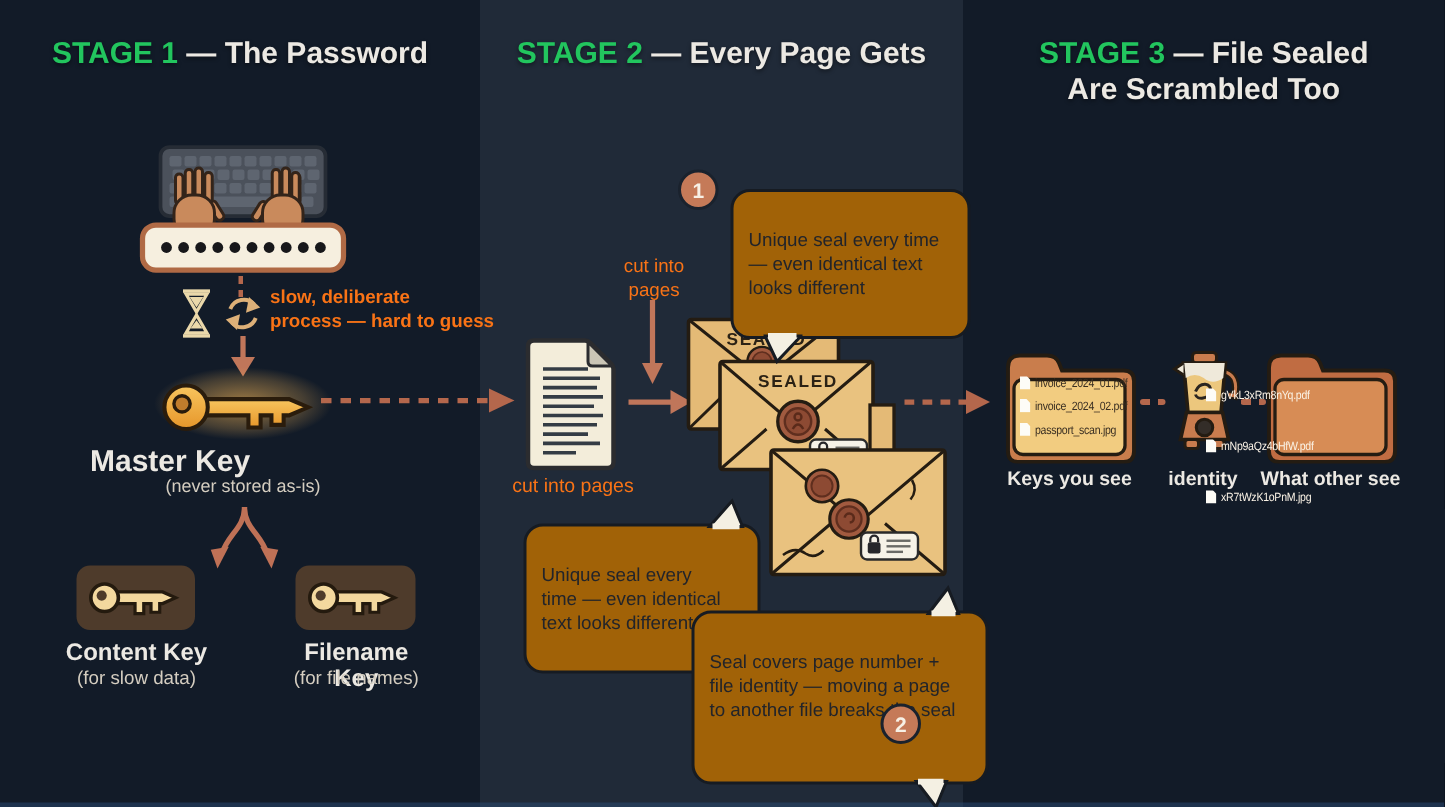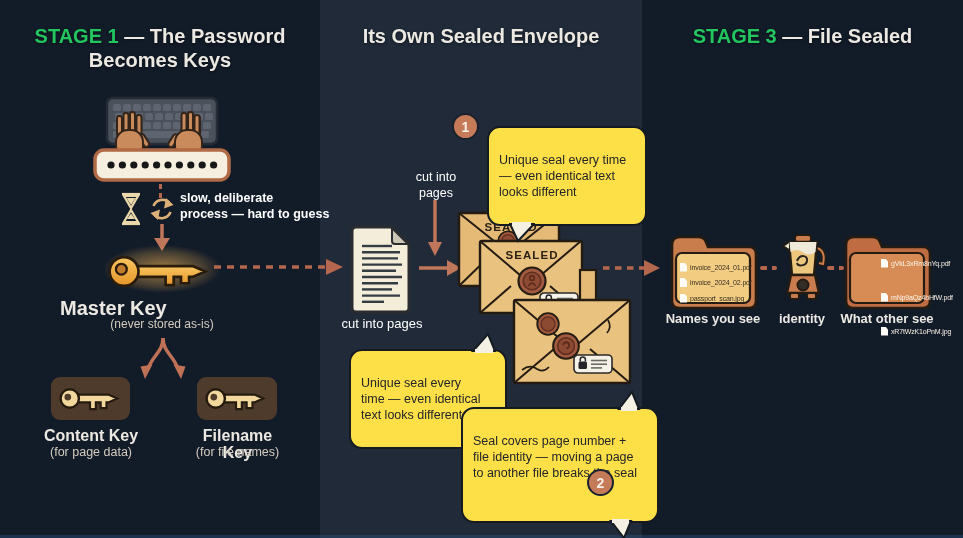--- a/index.html
+++ b/index.html
@@ -10,35 +10,35 @@
     -webkit-font-smoothing:antialiased;
   }
   .abs{position:absolute;}
   .mid-bg{left:320px;top:0;width:322px;height:538px;background:#202a38;}
   .bottom-strip{left:0;bottom:0;width:963px;height:3px;background:rgba(45,80,125,.45);}
 
   .title{top:24px;text-align:center;font-size:20px;font-weight:bold;
          line-height:24px;color:#ece9e3;text-shadow:0 1px 3px rgba(0,0,0,.45);}
   .accent{color:#22c55e;}
 
-  .note{color:#ffffff;font-size:12.5px;line-height:15.5px;white-space:pre-line;}
+  .note{color:#f97316;font-size:12.5px;line-height:15.5px;white-space:pre-line;}
   .center{text-align:center;}
   .lbl-bold{color:#ece9e3;font-weight:bold;font-size:16px;line-height:17px;text-align:center;}
   .lbl-sub{color:#d4cdc0;font-size:12.5px;line-height:15px;text-align:center;}
   .mk-label{color:#ece9e3;font-weight:bold;font-size:20px;text-align:left;}
 
   .key-card{width:79px;height:43px;background:#4e3b2b;border-radius:9px;
             display:flex;align-items:center;justify-content:center;}
 
   .badge{width:27px;height:27px;border-radius:50%;background:#c57a58;
          border:2px solid #1a222d;box-sizing:border-box;
          display:flex;align-items:center;justify-content:center;
          color:#f7f0e5;font-size:14px;font-weight:bold;z-index:6;}
 
-  .bubble{background:#fde047;border:2px solid #161b22;border-radius:13px;
+  .bubble{background:#a16207;border:2px solid #161b22;border-radius:13px;
           padding:8px 10px;color:#22242a;font-size:12.5px;line-height:16px;
           white-space:pre-line;z-index:5;}
   .tail{position:absolute;z-index:1;}
 
   .sealed{font-size:11.5px;font-weight:bold;letter-spacing:1.1px;color:#2b2215;
           width:62px;text-align:center;z-index:3;}
 
   .glow{border-radius:50%;
         background:radial-gradient(closest-side,rgba(247,183,86,.62),rgba(247,183,86,.22) 55%,rgba(247,183,86,0) 78%);}
 
@@ -59,21 +59,20 @@
 </style>
 </head>
 <body>
 
 <div id="canvas">
   <div class="abs mid-bg"></div>
   <div class="abs bottom-strip"></div>
 
   <div class="abs title" style="left:0;width:320px;">
     <div><span class="accent">STAGE 1</span><span> — The Password</span></div>
-    <div>Becomes Keys</div>
   </div>
 
   <svg class="abs" style="left:91px;top:94px;" width="142" height="92" viewBox="0 0 142 92">
     <rect x="16" y="4" width="110" height="46" rx="6" fill="#4b515b" stroke="#262c35" stroke-width="2.5"></rect>
     <g fill="#5e6570">
       <rect x="22" y="10" width="8" height="7" rx="1.5"></rect>
         <rect x="32" y="10" width="8" height="7" rx="1.5"></rect>
         <rect x="42" y="10" width="8" height="7" rx="1.5"></rect>
         <rect x="52" y="10" width="8" height="7" rx="1.5"></rect>
         <rect x="62" y="10" width="8" height="7" rx="1.5"></rect>
@@ -205,31 +204,31 @@
   </div>
   <div class="abs key-card" style="left:197px;top:377px;width:80px;">
     <svg width="64" height="29" viewBox="0 0 66 30">
       <path d="M19,11 H51 l9,4 -9,4 h-2 v6 h-6 v-6 h-5 v7 h-6 v-7 H19 z" fill="#f3d89e" stroke="#241a0e" stroke-width="2.2"></path>
       <circle cx="11" cy="15" r="9.5" fill="#f3d89e" stroke="#241a0e" stroke-width="2.5"></circle>
       <circle cx="9" cy="13.5" r="3.5" fill="#4e3b2a"></circle>
     </svg>
   </div>
 
   <div class="abs lbl-bold" style="left:40px;top:427px;width:102px;">Content Key</div>
-  <div class="abs lbl-sub" style="left:40px;top:445px;width:102px;">(for page data)</div>
+  <div class="abs lbl-sub" style="left:40px;top:445px;width:102px;">(for slow data)</div>
   <div class="abs lbl-bold" style="left:186px;top:427px;width:103px;">Filename Key</div>
   <div class="abs lbl-sub" style="left:186px;top:445px;width:103px;">(for file names)</div>
 
   <svg class="abs" style="left:210px;top:256px;" width="136" height="22" viewBox="0 0 136 22">
     <line x1="4" y1="11" x2="117" y2="11" stroke="#b4674c" stroke-width="3.5" stroke-dasharray="7 6"></line>
     <polygon points="116,3 133,11 116,19" fill="#b4674c"></polygon>
   </svg>
 
   <div class="abs title" style="left:320px;width:322px;">
-    <div>Its Own Sealed Envelope</div>
+    <div><span class="accent">STAGE 2</span><span> — Every Page Gets</span></div>
   </div>
 
   <div class="abs badge" style="left:452px;top:113px;">1</div>
 
   <div class="abs bubble" style="left:487px;top:126px;width:136px;">
     <span>Unique seal every time
 — even identical text
 looks different</span>
     <svg class="tail" style="left:20px;bottom:-19px;" width="26" height="21">
       <polygon points="1,2 25,2 9,19" fill="#f4f0e3" stroke="#161b22" stroke-width="2"></polygon>
@@ -350,44 +349,45 @@
 
   <div class="abs badge" style="left:587px;top:469px;">2</div>
 
   <svg class="abs" style="left:601px;top:257px;" width="64" height="22" viewBox="0 0 64 22">
     <line x1="2" y1="11" x2="44" y2="11" stroke="#b4674c" stroke-width="3.5" stroke-dasharray="6.5 5.5"></line>
     <polygon points="43,3 59,11 43,19" fill="#b4674c"></polygon>
   </svg>
 
   <div class="abs title" style="left:642px;width:321px;">
     <div><span class="accent">STAGE 3</span><span> — File Sealed</span></div>
+    <div>Are Scrambled Too</div>
   </div>
 
   <svg class="abs" style="left:667px;top:225px;" width="92" height="84" viewBox="0 0 92 84">
     <path d="M5,20 q0,-8 8,-8 h18 q6,0 8,5 l2,5 h41 q7,0 7,7 v47 q0,7 -7,7 h-70 q-7,0 -7,-7 z" fill="#c97d4c" stroke="#241c12" stroke-width="2.6"></path>
     <rect x="9" y="28" width="74" height="50" rx="6" fill="#f2cc80" stroke="#241c12" stroke-width="2.2"></rect>
   </svg>
-  <div class="abs file-list files-light" style="left:680px;top:261px;width:68px;">
+  <div class="abs file-list files-light" style="left:680px;top:249px;width:68px;">
 
       <div class="file-row">
         <span class="doc-glyph"></span>
         <span class="file-name">invoice_2024_01.pdf</span>
       </div>
 
       <div class="file-row">
         <span class="doc-glyph"></span>
         <span class="file-name">invoice_2024_02.pdf</span>
       </div>
 
       <div class="file-row">
         <span class="doc-glyph"></span>
         <span class="file-name">passport_scan.jpg</span>
       </div>
     </div>
-  <div class="abs folder-label" style="left:661px;top:311px;width:104px;">Names you see</div>
+  <div class="abs folder-label" style="left:661px;top:311px;width:104px;">Keys you see</div>
 
   <svg class="abs" style="left:777px;top:233px;" width="52" height="76" viewBox="0 0 52 76">
     <rect x="18" y="2" width="16" height="7" rx="2.5" fill="#c97c4e" stroke="#241c12" stroke-width="2"></rect>
     <path d="M40,15 q9,3 6,16 l-4,-1" fill="none" stroke="#241c12" stroke-width="5"></path>
     <path d="M40,15 q9,3 6,16 l-4,-1" fill="none" stroke="#c97c4e" stroke-width="2"></path>
     <path d="M12,9 h28 l-3,33 h-22 z" fill="#ecc77d" stroke="#241c12" stroke-width="2.4"></path>
     <path d="M12.5,9 h27 l-1,10 q-7,5 -13,0 q-6,-4 -12,0 z" fill="#efe9da"></path>
     <path d="M12,9 l-6,4 6,4" fill="#efe9da" stroke="#241c12" stroke-width="2"></path>
     <path d="M20,28 c3,-7 11,-6 10,0 c-1,5 -9,6 -10,2" fill="none" stroke="#2a2520" stroke-width="2"></path>
     <path d="M14,42 h24 l4,18 h-32 z" fill="#c97c4e" stroke="#241c12" stroke-width="2.4"></path>
@@ -397,21 +397,21 @@
   </svg>
   <div class="abs folder-label" style="left:748px;top:311px;width:108px;">identity</div>
 
   <div class="abs dash-h" style="left:760px;top:266px;width:17px;"></div>
   <div class="abs dash-h" style="left:827px;top:266px;width:17px;"></div>
 
   <svg class="abs" style="left:841px;top:225px;" width="92" height="84" viewBox="0 0 92 84">
     <path d="M5,20 q0,-8 8,-8 h18 q6,0 8,5 l2,5 h41 q7,0 7,7 v47 q0,7 -7,7 h-70 q-7,0 -7,-7 z" fill="#c06c42" stroke="#241c12" stroke-width="2.6"></path>
     <rect x="9" y="28" width="74" height="50" rx="6" fill="#d78c55" stroke="#241c12" stroke-width="2.2"></rect>
   </svg>
-  <div class="abs file-list files-dark" style="left:881px;top:257px;width:68px;gap:22px;">
+  <div class="abs file-list files-dark" style="left:804px;top:257px;width:68px;gap:22px;">
 
       <div class="file-row">
         <span class="doc-glyph"></span>
         <span class="file-name">gVkL3xRm8nYq.pdf</span>
       </div>
 
       <div class="file-row">
         <span class="doc-glyph"></span>
         <span class="file-name">mNp9aQz4bHfW.pdf</span>
       </div>

